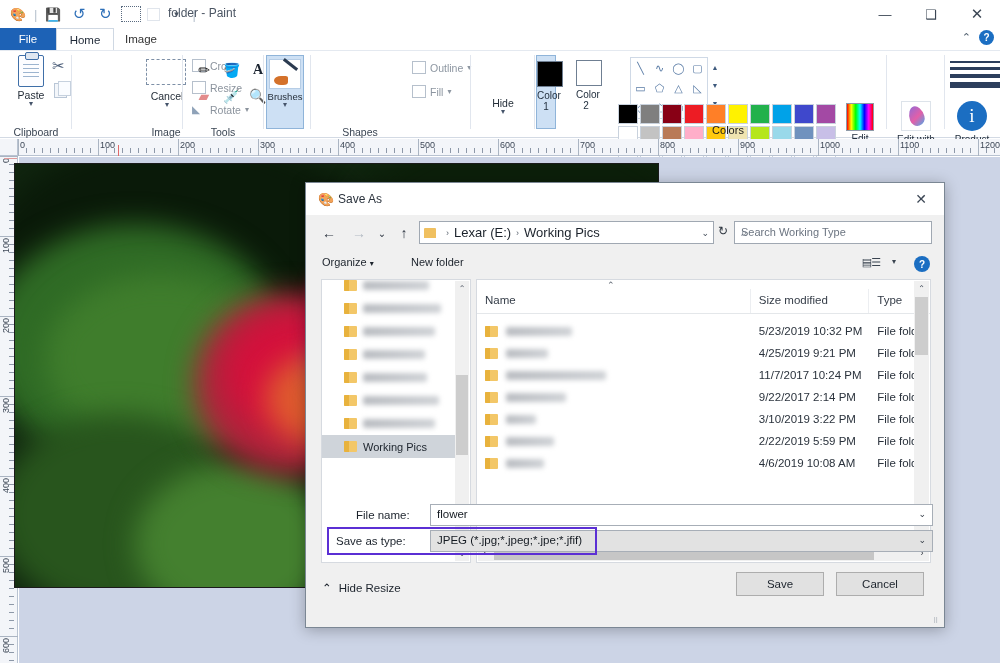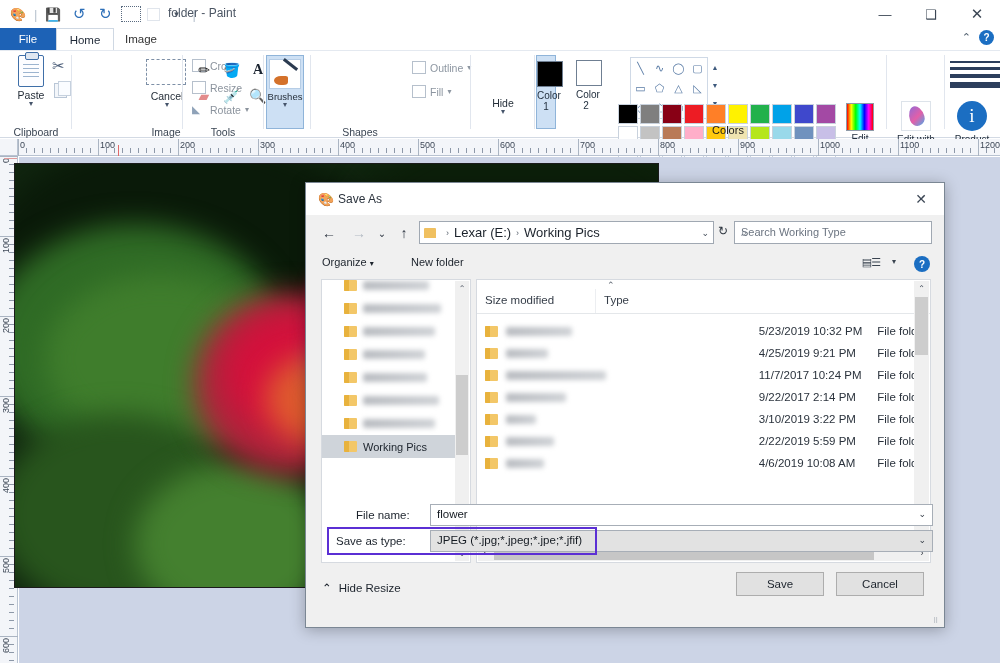--- a/index.html
+++ b/index.html
@@ -694,20 +694,21 @@
       <div class="tree-sb">
         <div class="arw" style="top:0">⌃</div>
         <div class="thumb" style="top:94px;height:80px"></div>
         <div class="arw" style="bottom:0">⌄</div>
       </div>
     </div>
 
     <div class="filelist">
       <span class="sortchev">⌃</span>
       <div class="colhdr">
+        <div class="c-name">Name</div>
         <div class="c-date">Size modified</div>
         <div class="c-type">Type</div>
       </div>
       <div id="file-rows">
           <div class="frow" style="top: 40px;">
             <div class="nm">
               <span class="fold"></span>
               <span class="blur-txt" style="width: 66px;"></span>
             </div>
             <div class="dt">5/23/2019 10:32 PM</div>

